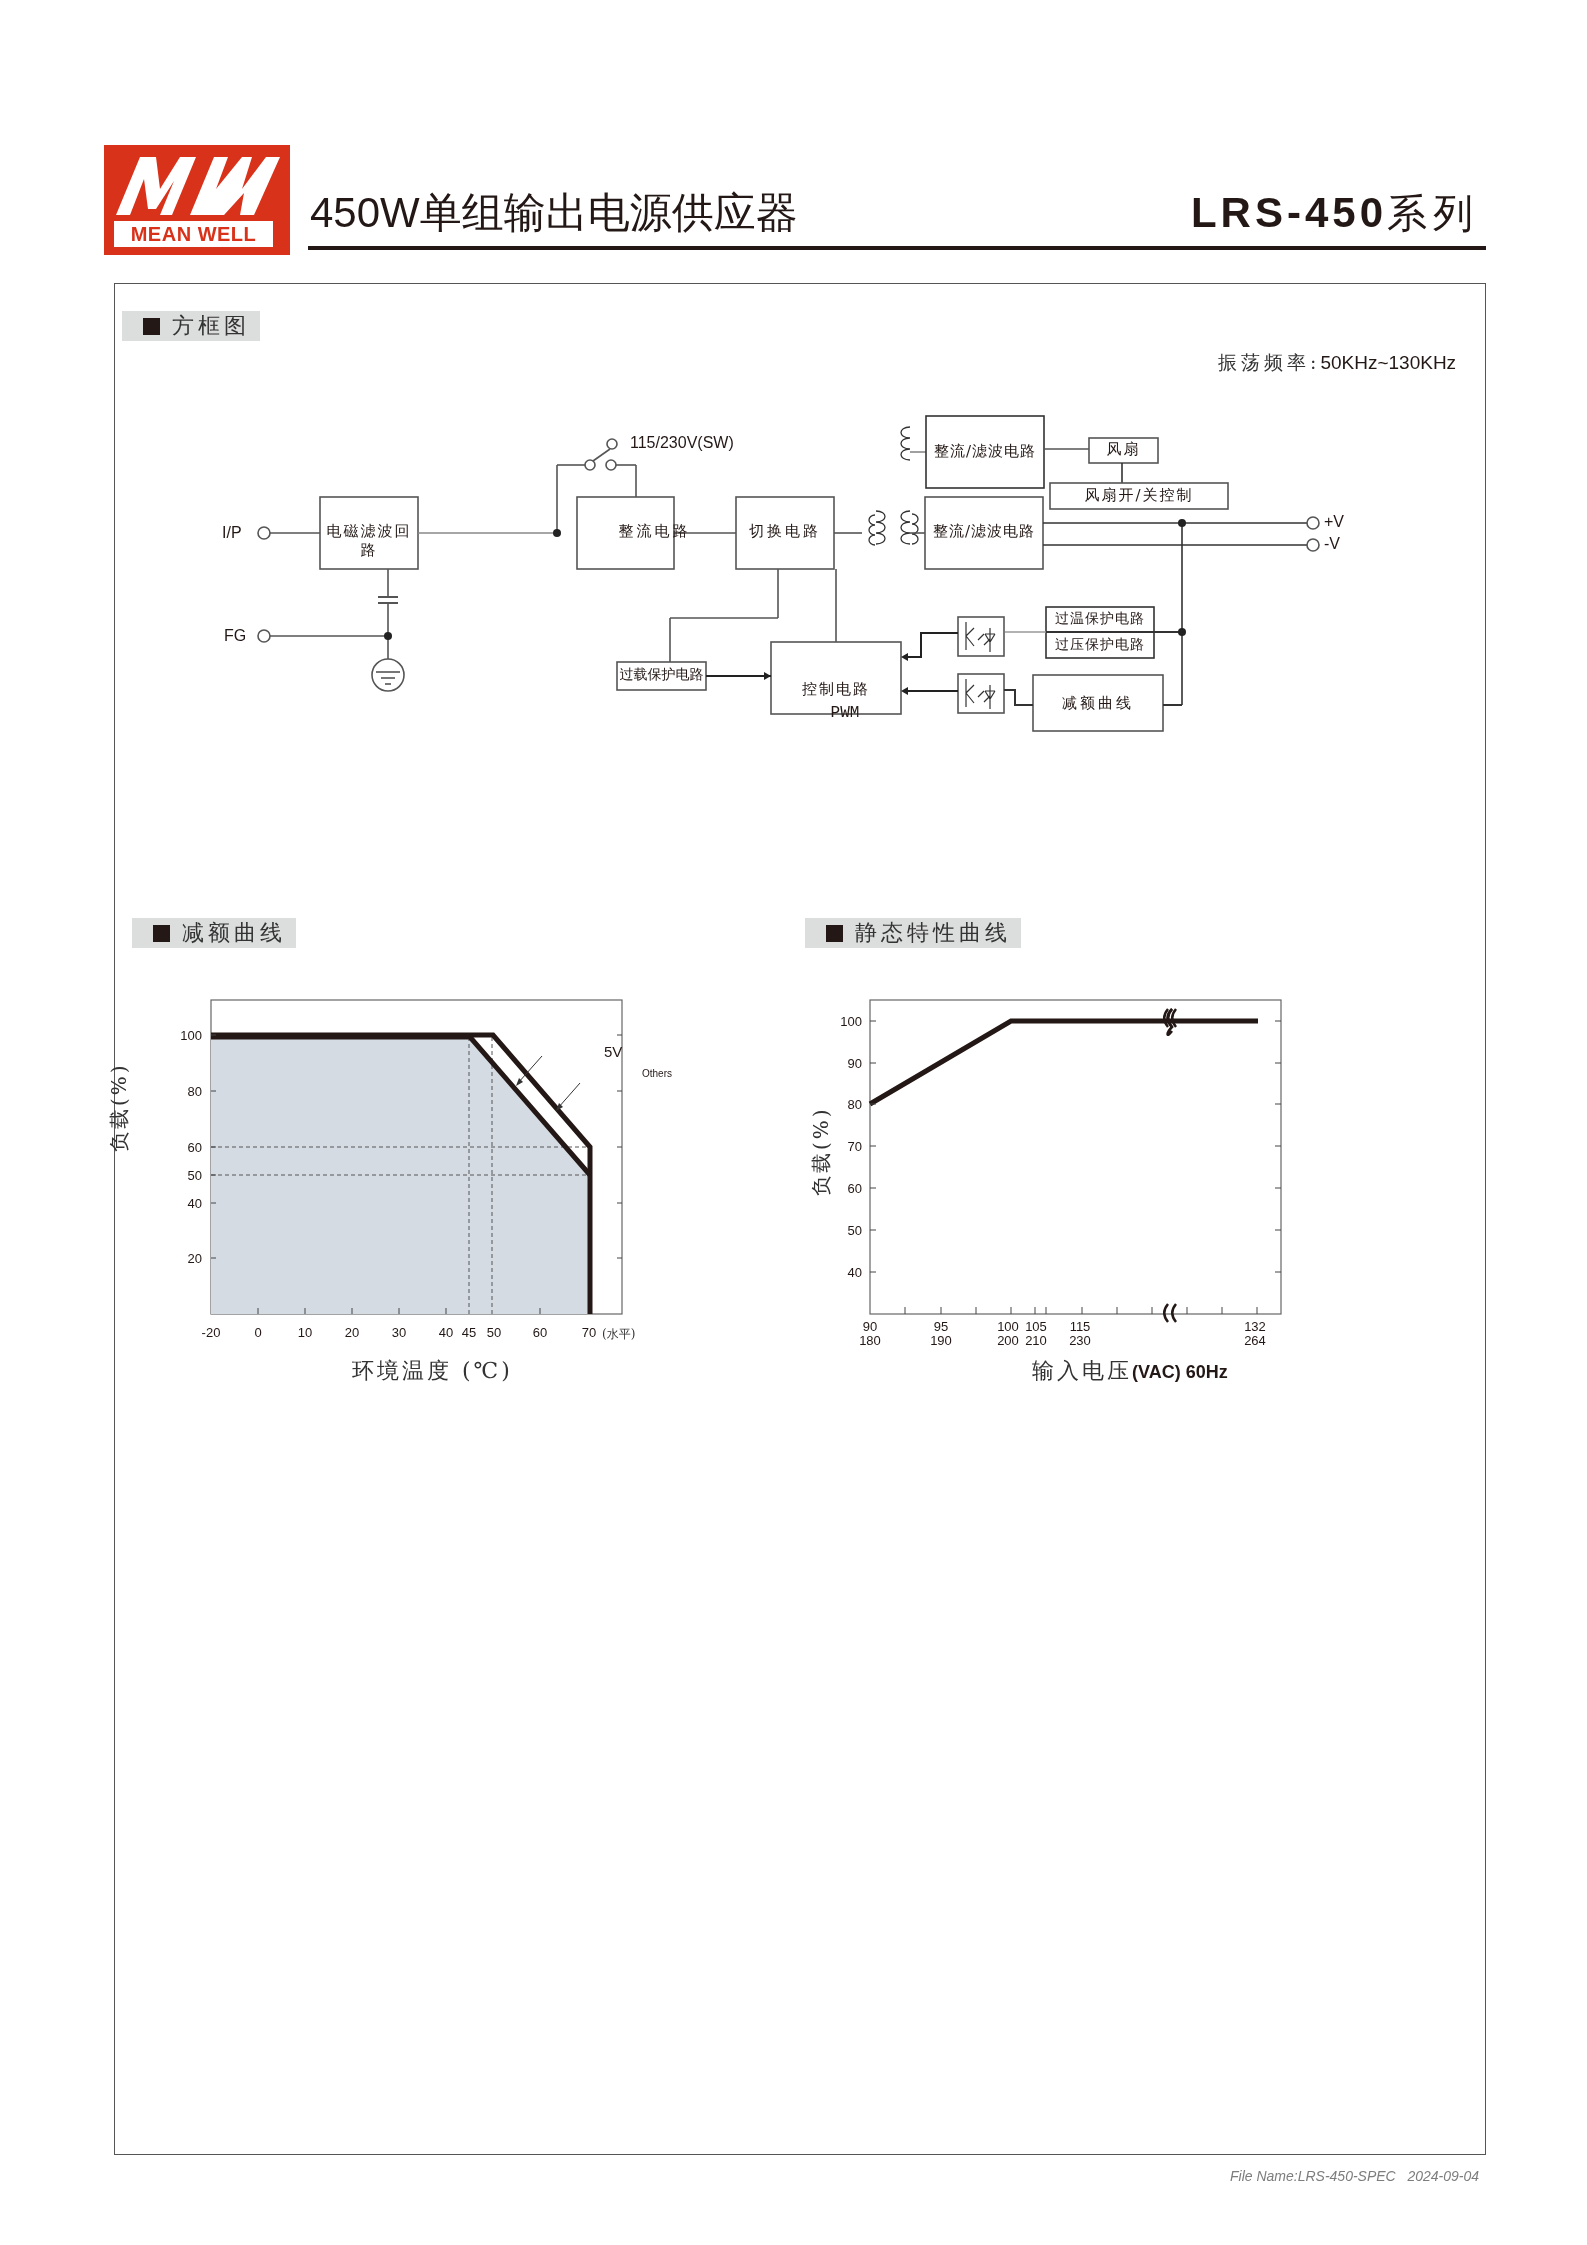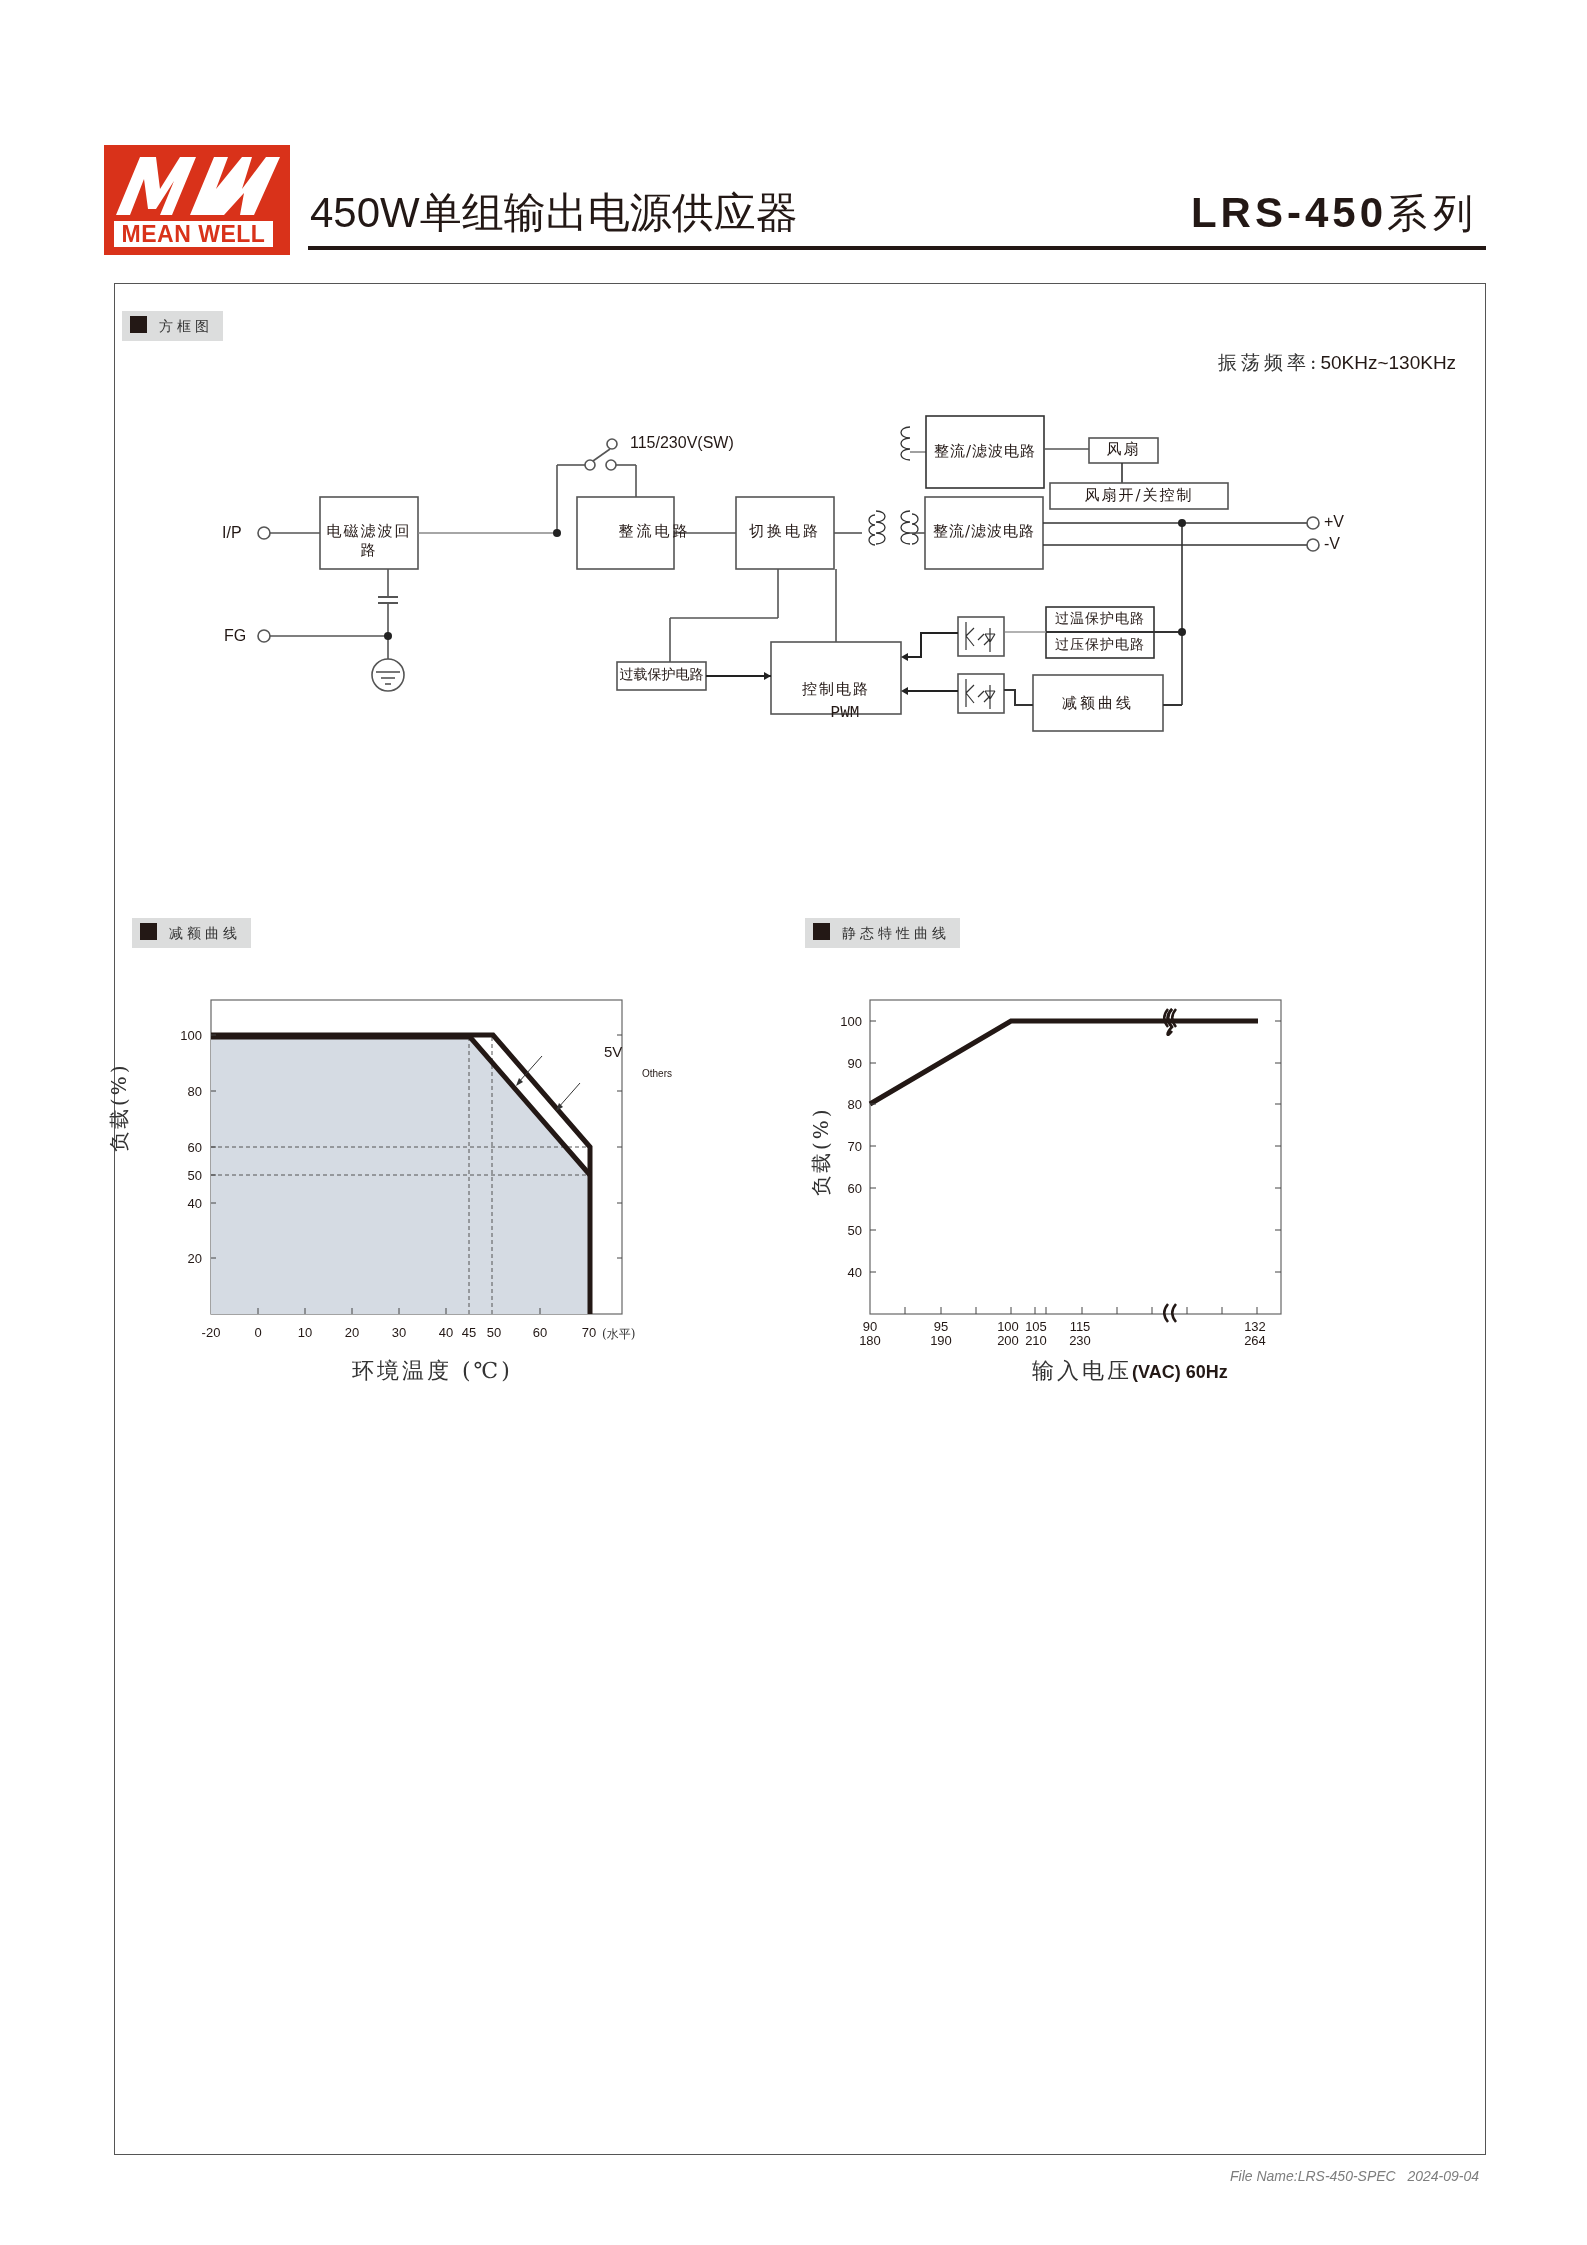--- a/index.html
+++ b/index.html
@@ -1,27 +1,27 @@
 <!DOCTYPE html>
 <html><head>
 <meta charset="utf-8">
 <style>
   html, body { margin:0; padding:0; background:#ffffff; }
   body { width:1587px; height:2245px; position:relative; font-family:"DejaVu Sans", sans-serif; color:#231815; overflow:hidden; }
   .abs { position:absolute; }
   .logo { left:104px; top:145px; width:186px; height:110px; background:#d9321a; }
   .logo-mw { left:0; top:4px; width:186px; height:70px; }
-  .logo-band { left:10px; top:76px; width:159px; height:26px; background:#fff; text-align:center; color:#d9321a; font-family:"Liberation Sans", sans-serif; font-weight:bold; font-size:23px; line-height:26px; letter-spacing:0.5px; }
+  .logo-band { left:10px; top:76px; width:159px; height:26px; background:#fff; text-align:center; color:#d9321a; font-family:"Liberation Sans", sans-serif; font-weight:bold; font-size:20px; line-height:26px; letter-spacing:0.5px; }
   .title-left { left:310px; top:188px; font-family:"Liberation Sans", sans-serif; font-size:42px; line-height:50px; color:#231815; }
   .title-right { right:108px; top:188px; font-size:42px; line-height:50px; color:#231815; }
   .title-right .model { font-family:"Liberation Sans", sans-serif; font-weight:bold; letter-spacing:4px; }
   .title-right .series { font-family:"DejaVu Serif", serif; font-weight:normal; letter-spacing:6px; font-size:40px; }
   .rule { left:308px; top:246px; width:1178px; height:4px; background:#231815; }
   .frame { left:114px; top:283px; width:1372px; height:1872px; border:1.5px solid #555; box-sizing:border-box; }
-  .section-tag { background:#dcdddd; height:30px; line-height:30px; font-family:"DejaVu Serif", serif; font-size:14px; padding:0 10px 0 8px; color:#333; letter-spacing:4px; }
+  .section-tag { background:#dcdddd; height:30px; line-height:30px; font-family:"DejaVu Serif", serif; font-size:22px; padding:0 10px 0 21px; color:#333; letter-spacing:4px; }
   .section-tag .sq { display:inline-block; width:17px; height:17px; background:#231815; margin-right:12px; vertical-align:-2px; }
   .osc { left:1218px; top:350px; font-size:19px; color:#231815; }
   .osc .cn { font-family:"DejaVu Serif", serif; letter-spacing:4px; color:#333; }
   .osc .en { font-family:"Liberation Sans", sans-serif; }
   svg text { font-family:"DejaVu Serif", serif; }
   .footer { left:1230px; top:2168px; font-family:"Liberation Sans", sans-serif; font-style:italic; font-size:14px; color:#7d7d7d; }
 </style>
 </head>
 <body>
 

